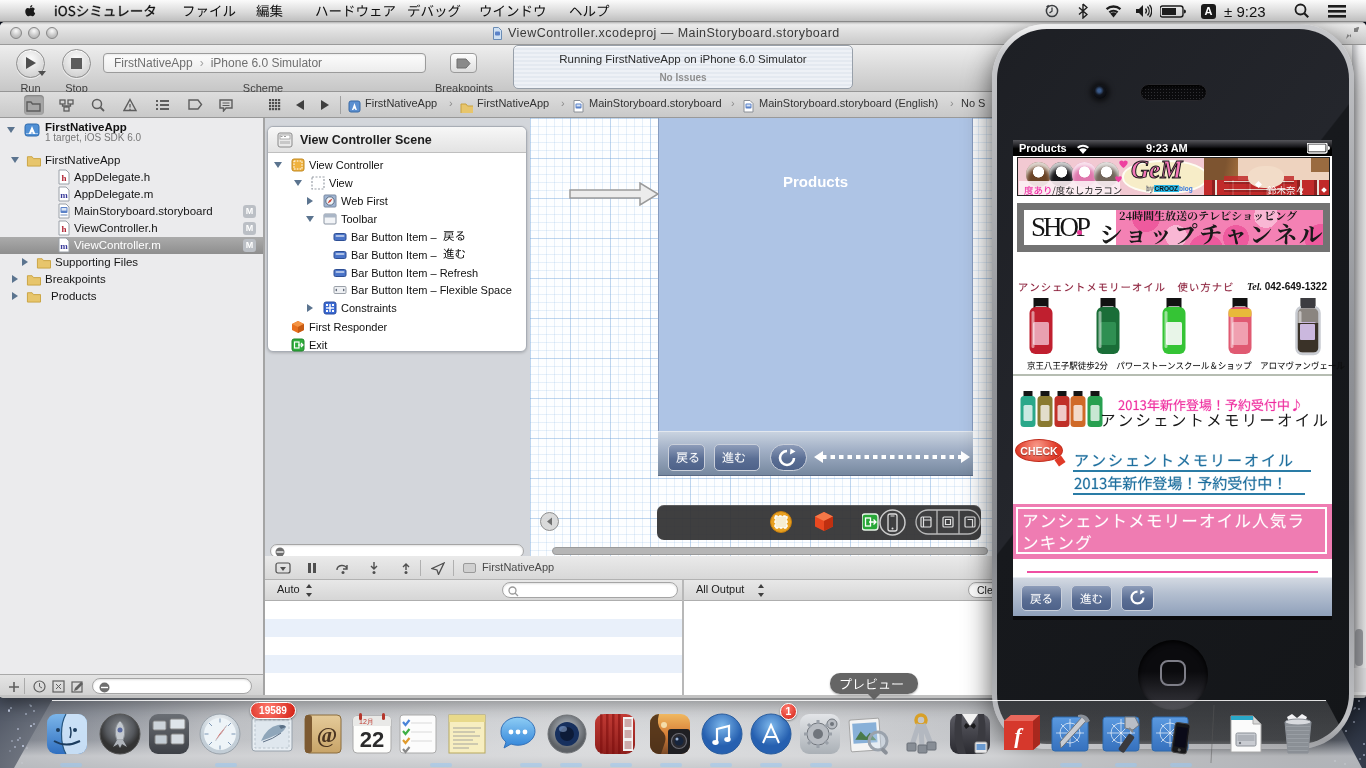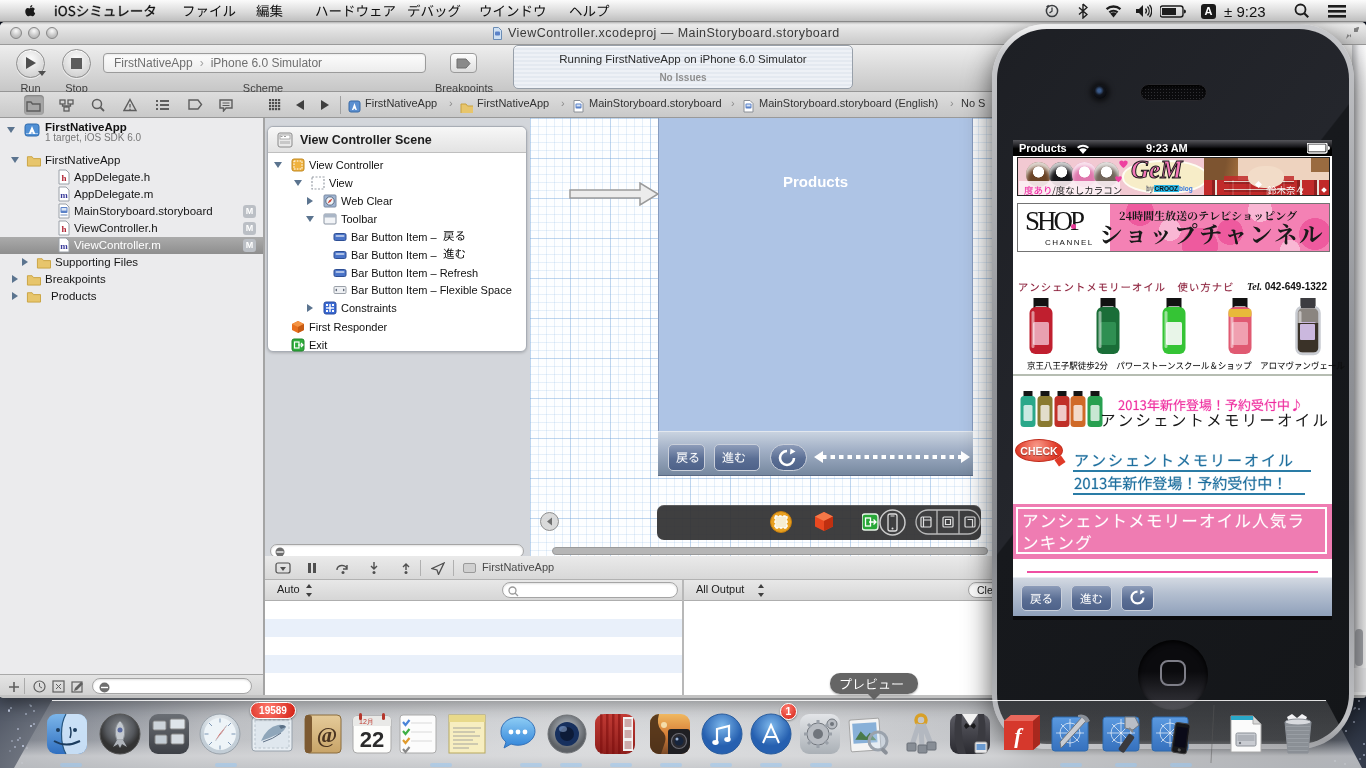--- a/index.html
+++ b/index.html
@@ -468,21 +468,21 @@
           </svg>
           <div class="ab" style="left:61px;top:3px">View</div>
         </div>
         <div class="orow ab" style="top:65px">
           <div class="ab tri" style="left:39px;top:5px;border-left-color:#5b748f"></div>
           <svg class="ab" style="left:55px;top:2px;" width="14" height="14" viewBox="0 0 14 14">
             <rect x="1" y="1" width="12" height="12" rx="1" fill="#9fb4d2" stroke="#7a8aa2"></rect>
             <circle cx="7" cy="7" r="4.2" fill="#eef3f8" stroke="#5a6a80"></circle>
             <path d="M9.5 4.5 l-1.8 3.2 -3.2 1.8 1.8 -3.2z" fill="#d04030"></path>
           </svg>
-          <div class="ab" style="left:73px;top:3px">Web Clear</div>
+          <div class="ab" style="left:73px;top:3px">Web First</div>
         </div>
         <div class="orow ab" style="top:83px">
           <div class="ab tri" style="left:39px;top:5px;transform:rotate(90deg);border-left-color:#5b748f"></div>
           <svg class="ab" style="left:55px;top:2px;" width="14" height="14" viewBox="0 0 14 14">
             <rect x="1" y="2" width="12" height="10" rx="1" fill="#f2f4f7" stroke="#8a94a2"></rect>
             <rect x="1" y="2" width="12" height="3.5" fill="#aab6c6"></rect>
           </svg>
           <div class="ab" style="left:73px;top:3px">Toolbar</div>
         </div>
         <div class="orow ab" style="top:101px">
@@ -707,21 +707,21 @@
         <div class="ab" style="left:186px;top:0;width:127px;height:39px;background:#eed3bf">
           <div class="ab" style="left:0;top:0;width:34px;height:39px;background:linear-gradient(100deg,#7d5430 55%,#a8733f)"></div>
           <div class="ab" style="left:107px;top:0;width:20px;height:14px;background:#9a6b40"></div>
           <div class="ab" style="left:0;top:22px;width:127px;height:17px;background:repeating-linear-gradient(90deg,#c12a2a 0 8px,#8e1f1f 8px 11px,#e8e3da 11px 13px,#c12a2a 13px 17px)"></div>
           <div class="ab" style="left:20px;top:18px;width:70px;height:21px;background:repeating-linear-gradient(0deg,#c12a2a 0 5px,#952222 5px 7px,#e8e3da 7px 8px);opacity:.85"></div>
           <div class="ab" style="left:44px;top:8px;width:36px;height:22px;background:#f2dcc8;border-radius:45%"></div>
           <div class="ab" style="left:52px;top:24px;width:5px;height:5px;background:#fff;transform:rotate(45deg)"></div>
           <div class="ab" style="left:118px;top:30px;width:4px;height:4px;background:#fff;transform:rotate(45deg)"></div>
         </div>
       </div>
-      <div class="ab" style="left:4px;top:63px;width:313px;height:49px;background:#fff;border:1px solid #737373;overflow:hidden">
+      <div class="ab" style="left:4px;top:63px;width:313px;height:49px;background:#fff;border:7px solid #737373;overflow:hidden">
         <div class="ab" style="left:92px;top:0;width:221px;height:49px;background:#f481b4;background-image:radial-gradient(circle 14px at 30px 8px,#ee5a9e 99%,transparent),radial-gradient(circle 18px at 90px 42px,#ee5a9e 99%,transparent),radial-gradient(circle 12px at 150px 6px,#f9b7d4 99%,transparent),radial-gradient(circle 16px at 205px 30px,#ee5a9e 99%,transparent),radial-gradient(circle 11px at 60px 26px,#f9b7d4 99%,transparent),radial-gradient(circle 13px at 120px 28px,#ee5a9e 99%,transparent),radial-gradient(circle 10px at 180px 46px,#f9b7d4 99%,transparent),radial-gradient(circle 12px at 250px 10px,#f9b7d4 99%,transparent)"></div>
         <div class="ab" style="left:7px;top:2px;font-family:'Liberation Serif';font-size:27px;letter-spacing:-3px;color:#151515">SHOP</div>
         <div class="ab" style="left:53px;top:20px;width:5px;height:5px;border-radius:50%;background:#e83a98"></div>
         <div class="ab" style="left:27px;top:34px;font-size:8px;letter-spacing:1.5px;color:#151515">CHANNEL</div>
       </div>
       <div class="ab" style="left:234px;top:141px;font-size:10px;font-weight:bold;color:#111;white-space:nowrap"><span style="font-family:'Liberation Serif';font-style:italic">Tel.</span> 042-649-1322</div>
       <svg class="ab" style="left:0px;top:156px;" width="319" height="62" viewBox="0 0 319 62">
         <rect x="20.5" y="2" width="15" height="10" fill="#121212"></rect>
         <rect x="22.5" y="10" width="11" height="3" fill="#d8d8d8" opacity=".8"></rect>
         <rect x="16.5" y="11" width="23" height="47" rx="6" fill="#c01f2f"></rect>

